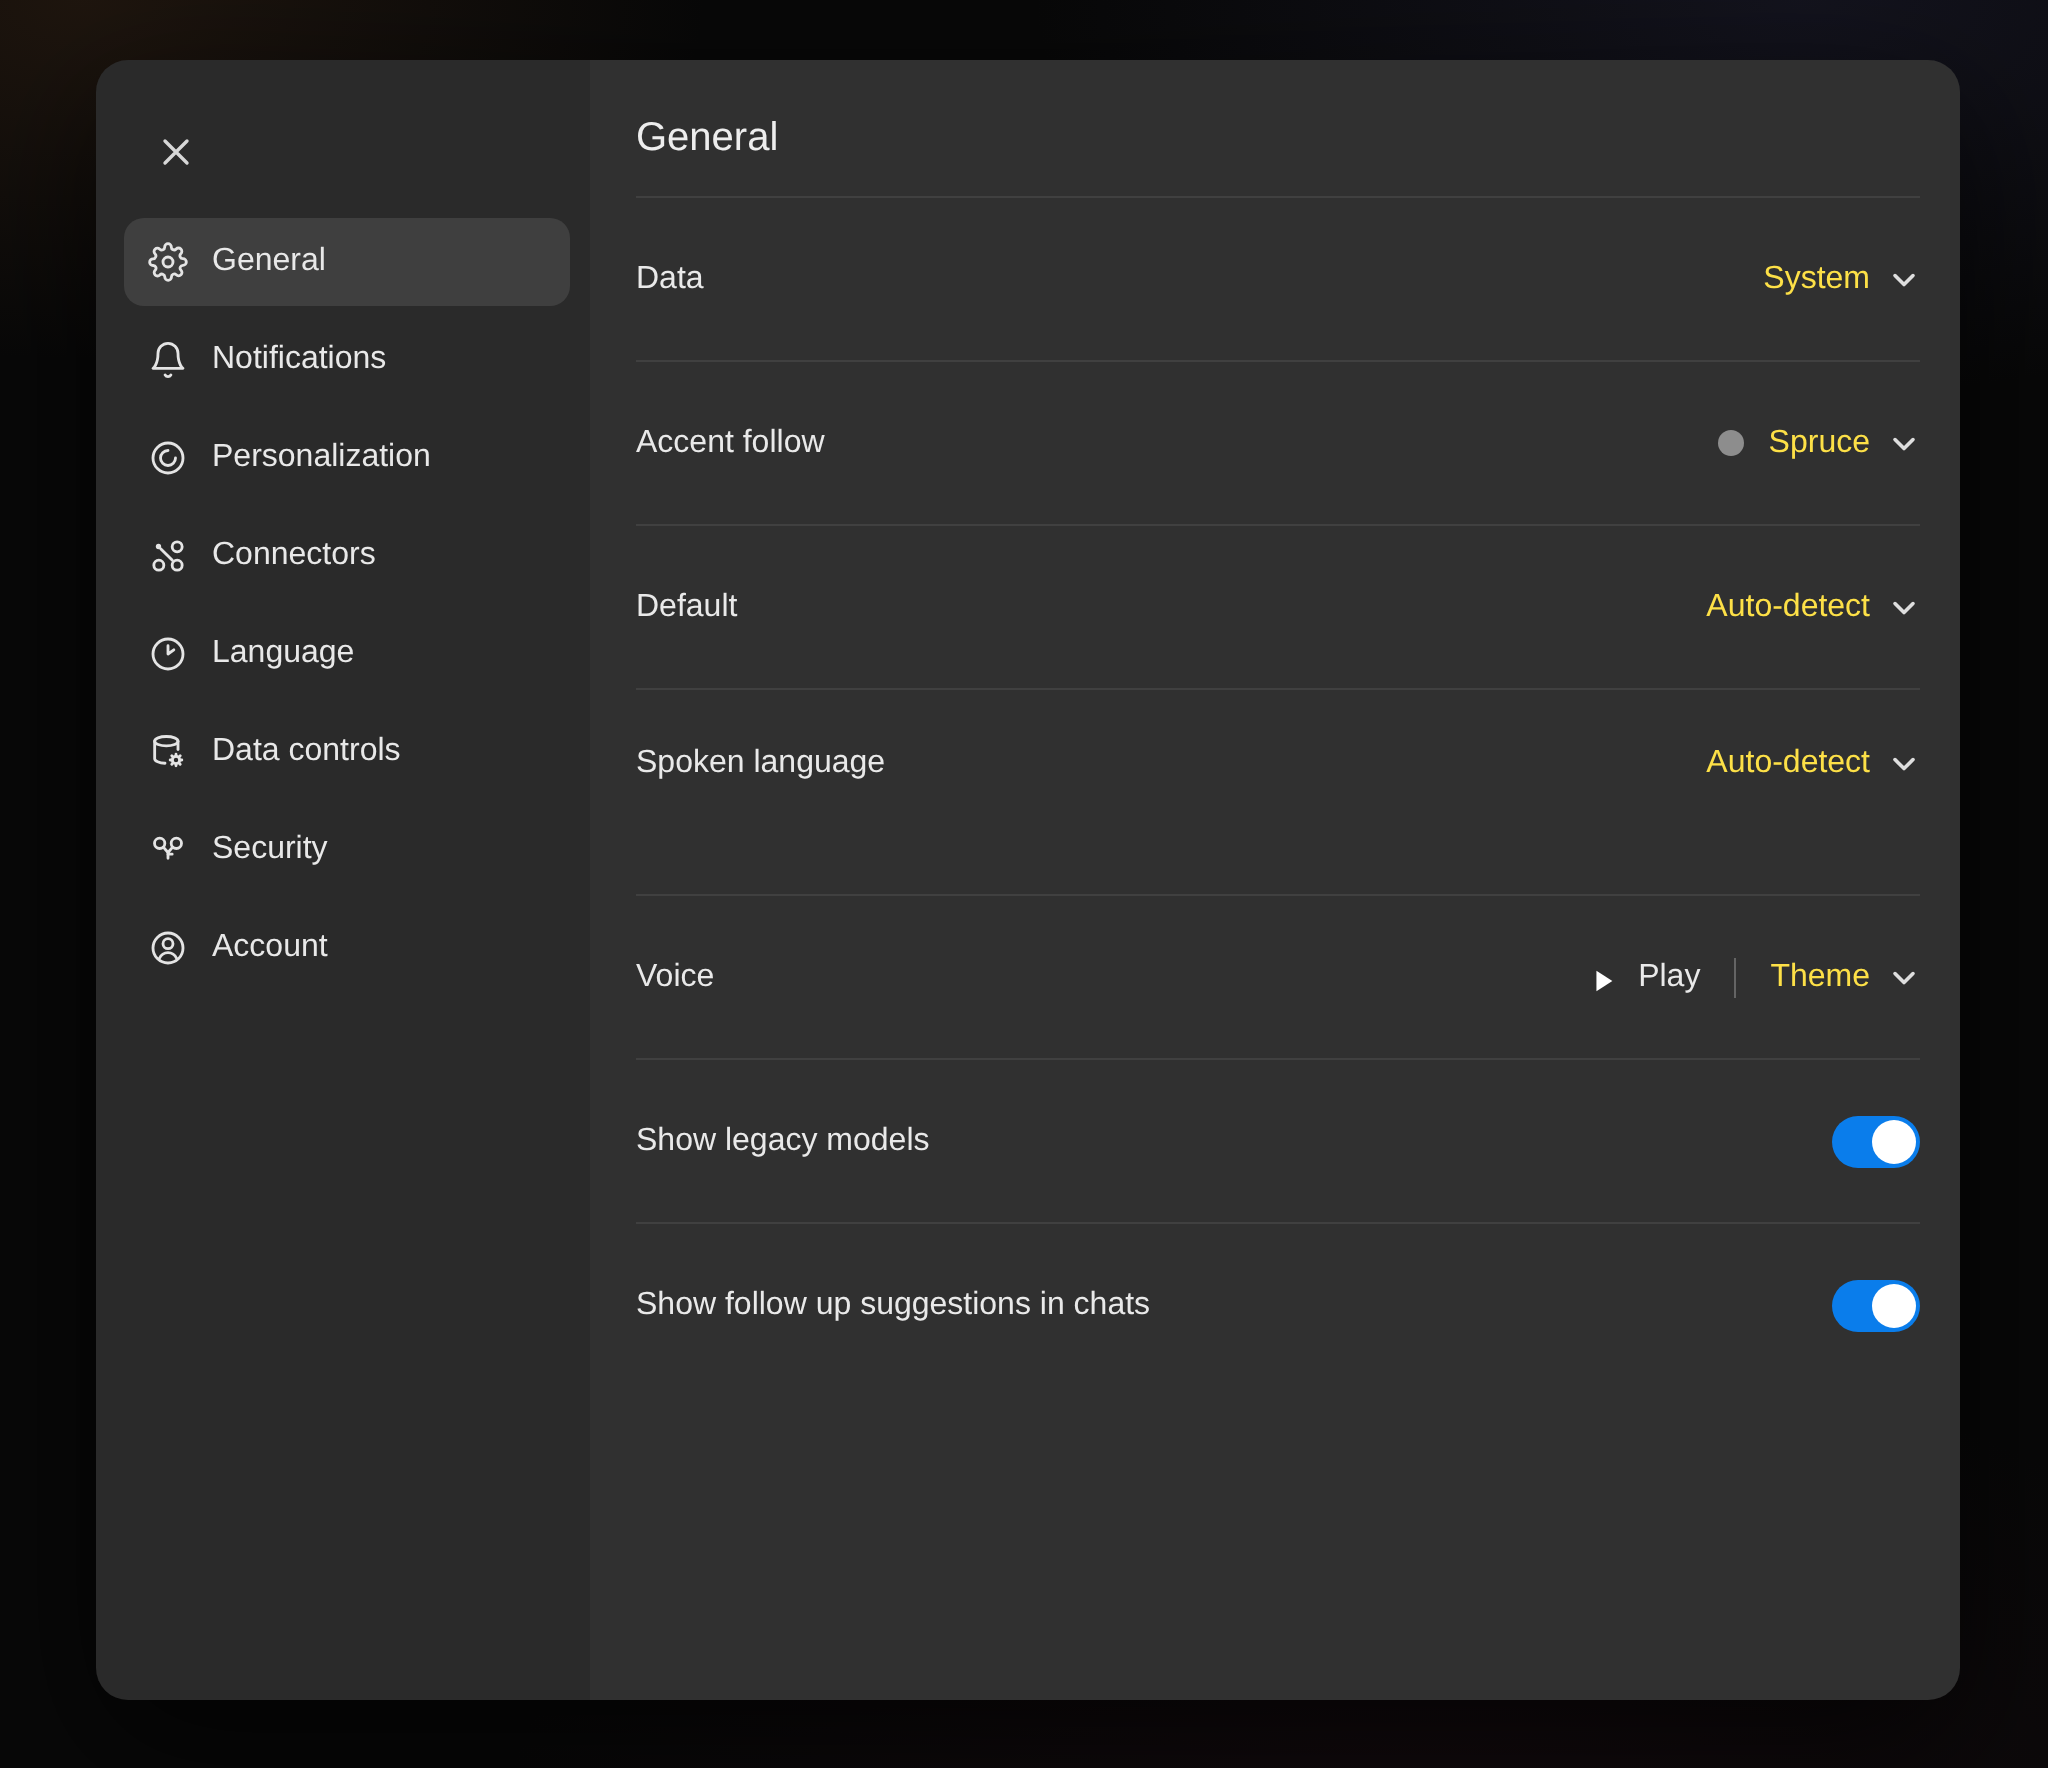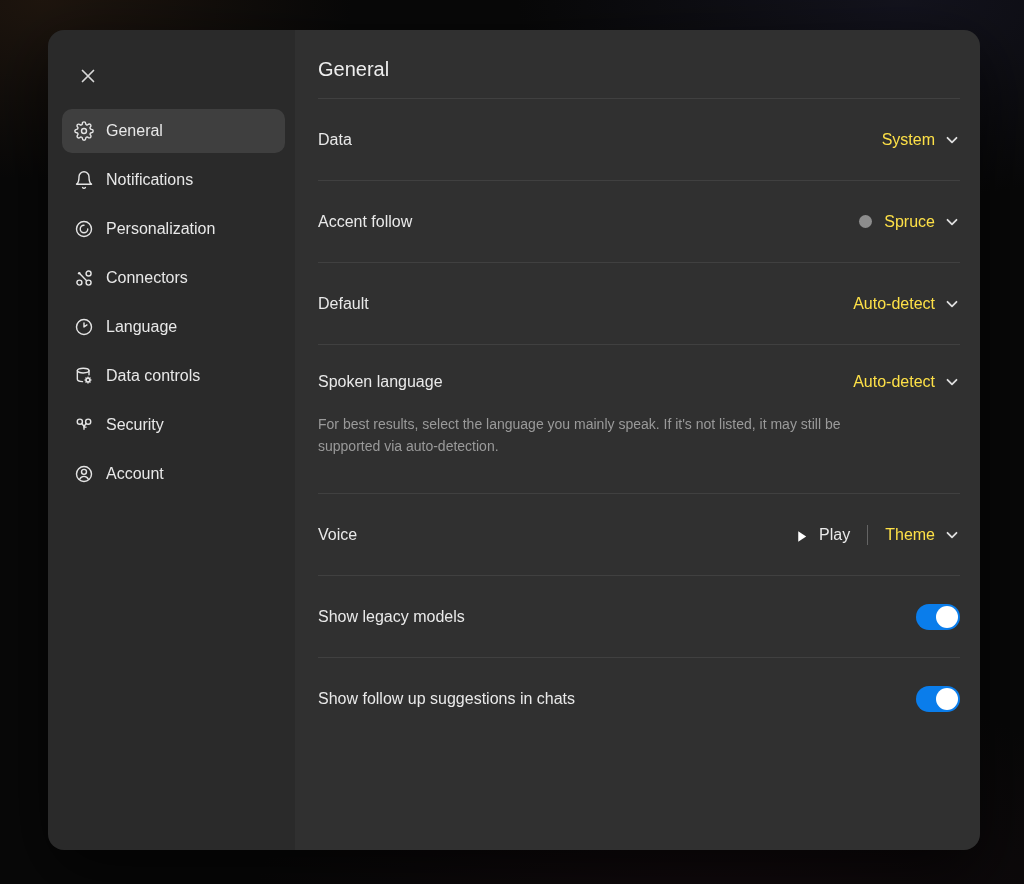--- a/index.html
+++ b/index.html
@@ -226,21 +226,20 @@
         <span>Spoken language</span>
         <div class="select-control">
           <span>Auto-detect</span>
           <span class="chevron">
               <svg viewBox="0 0 16 16">
                 <path d="M3.5 5.8 L8 10.3 L12.5 5.8"></path>
               </svg>
             </span>
         </div>
       </div>
-      <div class="description">For best results, select the language you mainly speak. If it's not listed, it may still be supported via auto-detection.</div>
     </div>
 
     <div class="row">
       <span>Voice</span>
       <div class="voice-control">
         <div class="play-button">
           <svg viewBox="0 0 16 16">
               <path d="M4.5 2.5 L13 8 L4.5 13.5 Z"></path>
             </svg>
           <span>Play</span>

